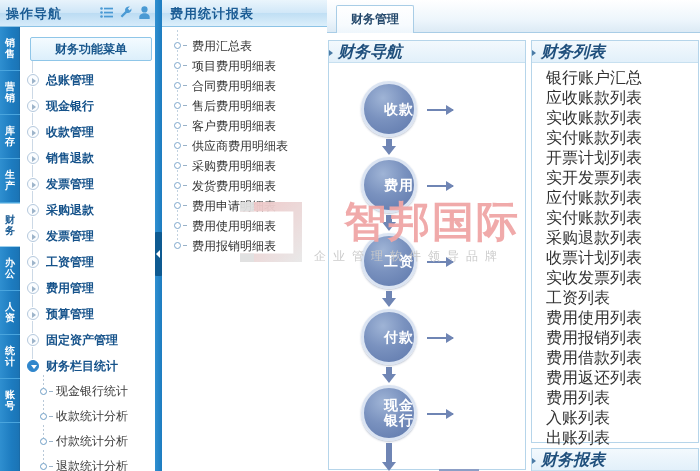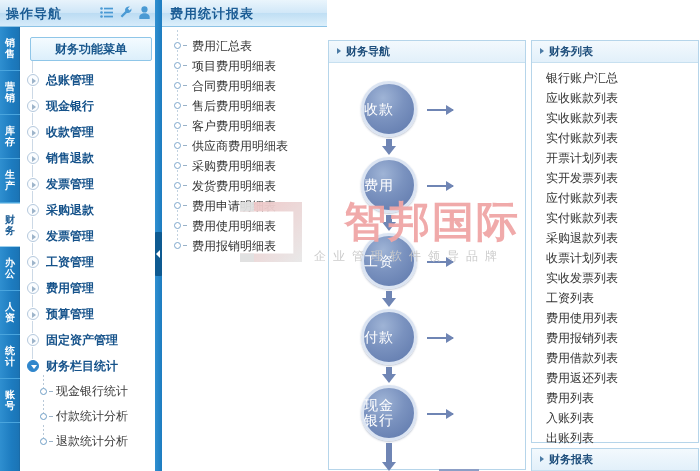--- a/index.html
+++ b/index.html
@@ -158,42 +158,42 @@
     cursor: pointer;
   }
   #work-body { position: absolute; left: 0; top: 34px; width: 373px; height: 437px; }
 
   
   .box {
     position: absolute; background: #ffffff;
     border: 1px solid #b6d5ea;
   }
   .box-head {
-    height: 22px; line-height: 21px; padding-left: 8px;
+    height: 22px; line-height: 21px; padding-left: 0;
     background: linear-gradient(to bottom,#f3f9fd 0%,#e2f0fa 100%);
     border-bottom: 1px solid #c7e0f0;
-    font-size: 11px; font-weight: bold; color: #1f4f7c;
+    font-size: 16px; font-weight: bold; color: #1f4f7c; font-style: italic;
   }
   .box-head .caret {
     display: inline-block; margin-right: 5px;
     border-left: 4px solid #4b7ba5; border-top: 3px solid transparent;
     border-bottom: 3px solid transparent; vertical-align: 1px;
   }
   #nav-box { left: 1px; top: 6px; width: 198px; height: 430px; }
   #list-box { left: 204px; top: 6px; width: 168px; height: 403px; }
   #report-box { left: 204px; top: 414px; width: 168px; height: 60px; }
 
   #flow { position: relative; width: 100%; height: 406px; }
   .node {
     position: absolute; width: 56px; height: 56px; border-radius: 50%;
     background: radial-gradient(circle at 38% 28%, #9fb4d6 0%, #7a92bf 45%, #5d77ab 100%);
     border: 3px solid #dbe4f2;
     box-shadow: 0 1px 2px rgba(60,80,120,.35);
-    color: #ffffff; font-size: 14px; font-weight: normal;
-    display: flex; flex-direction: column; align-items: flex-start; justify-content: center;
+    color: #ffffff; font-size: 14px; font-weight: bold;
+    display: flex; flex-direction: column; align-items: flex-end; justify-content: center;
     line-height: 15px; letter-spacing: 1px;
     cursor: pointer;
   }
   .down-arrow {
     position: absolute; left: 57px; width: 6px; background: #6f85b4;
   }
   .down-arrow::after {
     content: ""; position: absolute; left: -4px; bottom: -8px;
     border-left: 7px solid transparent; border-right: 7px solid transparent;
     border-top: 9px solid #6f85b4;
@@ -206,21 +206,21 @@
     border-top: 5px solid transparent; border-bottom: 5px solid transparent;
     border-left: 8px solid #6f85b4;
   }
   .bracket {
     position: absolute; border-left: 2px solid #8c9fc6; border-top: 2px solid #8c9fc6;
   }
 
   
   .lrow {
     height: 20px; line-height: 20px; padding-left: 14px;
-    font-size: 12px; color: #333; white-space: nowrap; cursor: pointer;
+    font-size: 16px; color: #333; white-space: nowrap; cursor: pointer;
   }
   #list-body { padding-top: 5px; }
 
   
   #watermark {
     position: absolute; left: 240px; top: 196px; width: 250px; height: 76px;
     pointer-events: none; opacity: .95;
   }
   #wm-logo {
     position: absolute; left: 0; top: 6px; width: 62px; height: 60px;
@@ -326,20 +326,21 @@
           <div class="mrow"><span class="connector"></span><span class="bullet"></span><span>销售退款</span></div>
           <div class="mrow"><span class="connector"></span><span class="bullet"></span><span>发票管理</span></div>
           <div class="mrow"><span class="connector"></span><span class="bullet"></span><span>采购退款</span></div>
           <div class="mrow"><span class="connector"></span><span class="bullet"></span><span>发票管理</span></div>
           <div class="mrow"><span class="connector"></span><span class="bullet"></span><span>工资管理</span></div>
           <div class="mrow"><span class="connector"></span><span class="bullet"></span><span>费用管理</span></div>
           <div class="mrow"><span class="connector"></span><span class="bullet"></span><span>预算管理</span></div>
           <div class="mrow"><span class="connector"></span><span class="bullet"></span><span>固定资产管理</span></div>
           <div class="mrow open"><span class="connector"></span><span class="bullet"></span><span>财务栏目统计</span></div>
           <div class="srow"><span class="vline"></span><span class="dot"></span><span class="dash"></span><span>现金银行统计</span></div>
+          <div class="srow"><span class="vline"></span><span class="dot"></span><span class="dash"></span><span>收款统计分析</span></div>
           <div class="srow"><span class="vline"></span><span class="dot"></span><span class="dash"></span><span>付款统计分析</span></div>
           <div class="srow"><span class="vline"></span><span class="dot"></span><span class="dash"></span><span>退款统计分析</span></div>
         </div>
     </div>
   </div>
 
   <div id="mid-divider">
     <div class="handle"></div>
   </div>
 
@@ -356,20 +357,23 @@
         <div class="trow"><span class="vline"></span><span class="dot"></span><span class="dash"></span><span>供应商费用明细表</span></div>
         <div class="trow"><span class="vline"></span><span class="dot"></span><span class="dash"></span><span>采购费用明细表</span></div>
         <div class="trow"><span class="vline"></span><span class="dot"></span><span class="dash"></span><span>发货费用明细表</span></div>
         <div class="trow"><span class="vline"></span><span class="dot"></span><span class="dash"></span><span>费用申请明细表</span></div>
         <div class="trow"><span class="vline"></span><span class="dot"></span><span class="dash"></span><span>费用使用明细表</span></div>
         <div class="trow"><span class="vline"></span><span class="dot"></span><span class="dash"></span><span>费用报销明细表</span></div>
       </div>
   </div>
 
   <div id="work">
+    <div id="tabstrip">
+      <div class="wtab">财务管理</div>
+    </div>
 
     <div id="work-body">
 
       <div class="box" id="nav-box">
         <div class="box-head">
           <span class="caret"></span><span>财务导航</span>
         </div>
         <div id="flow">
             <div class="node" style="left: 32px; top: 18px;">
               <span>收款</span>

